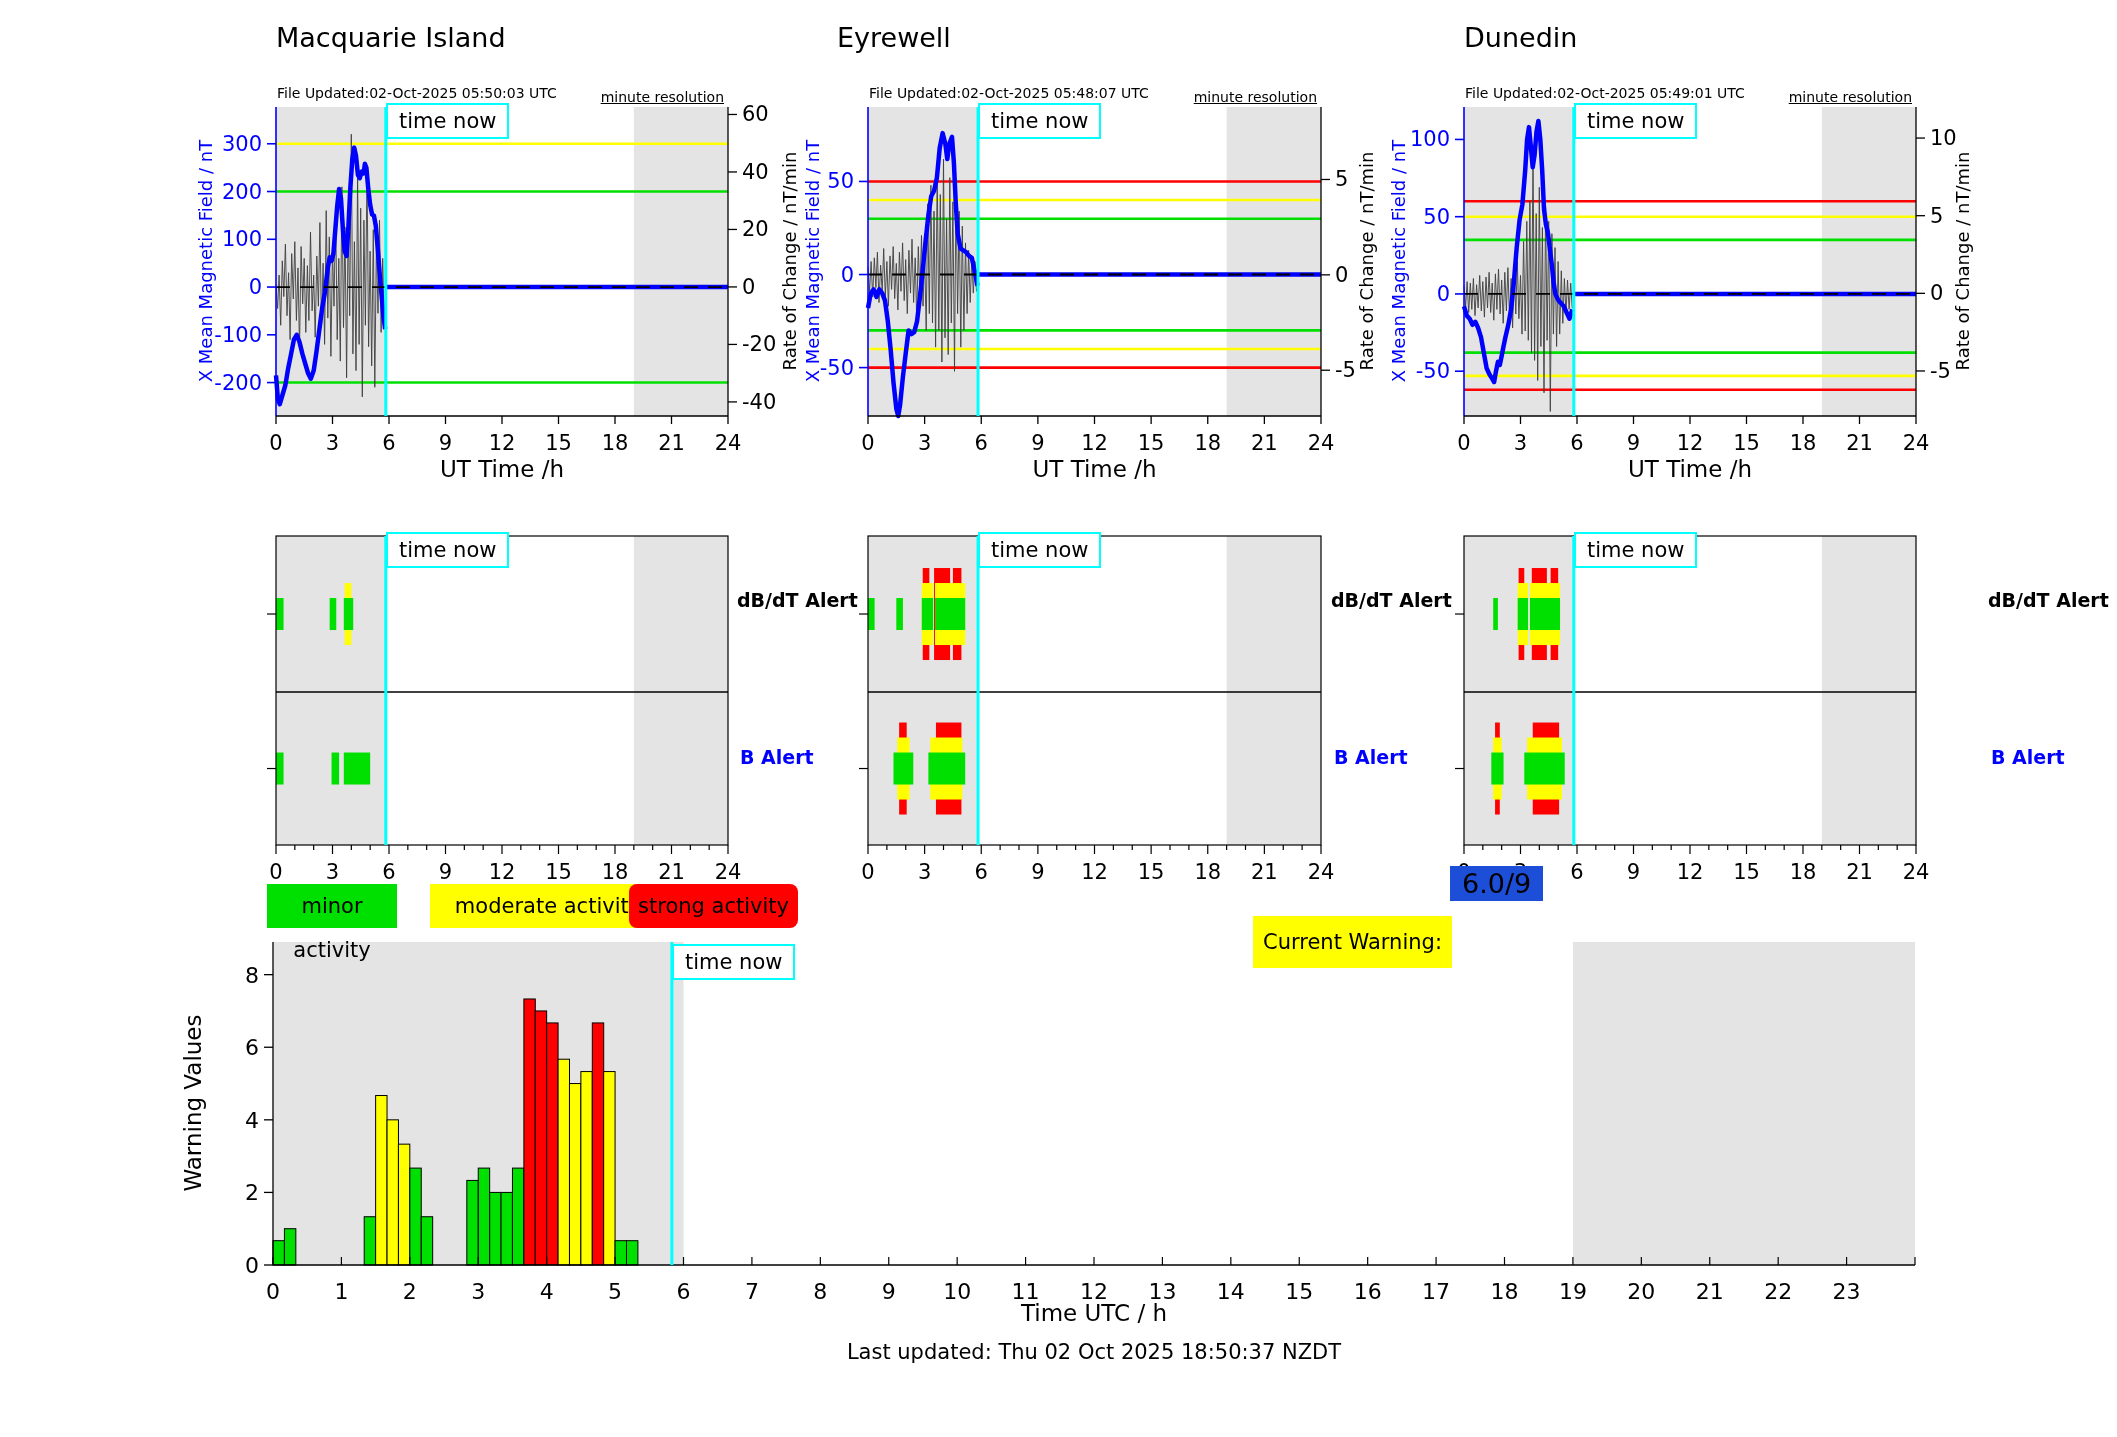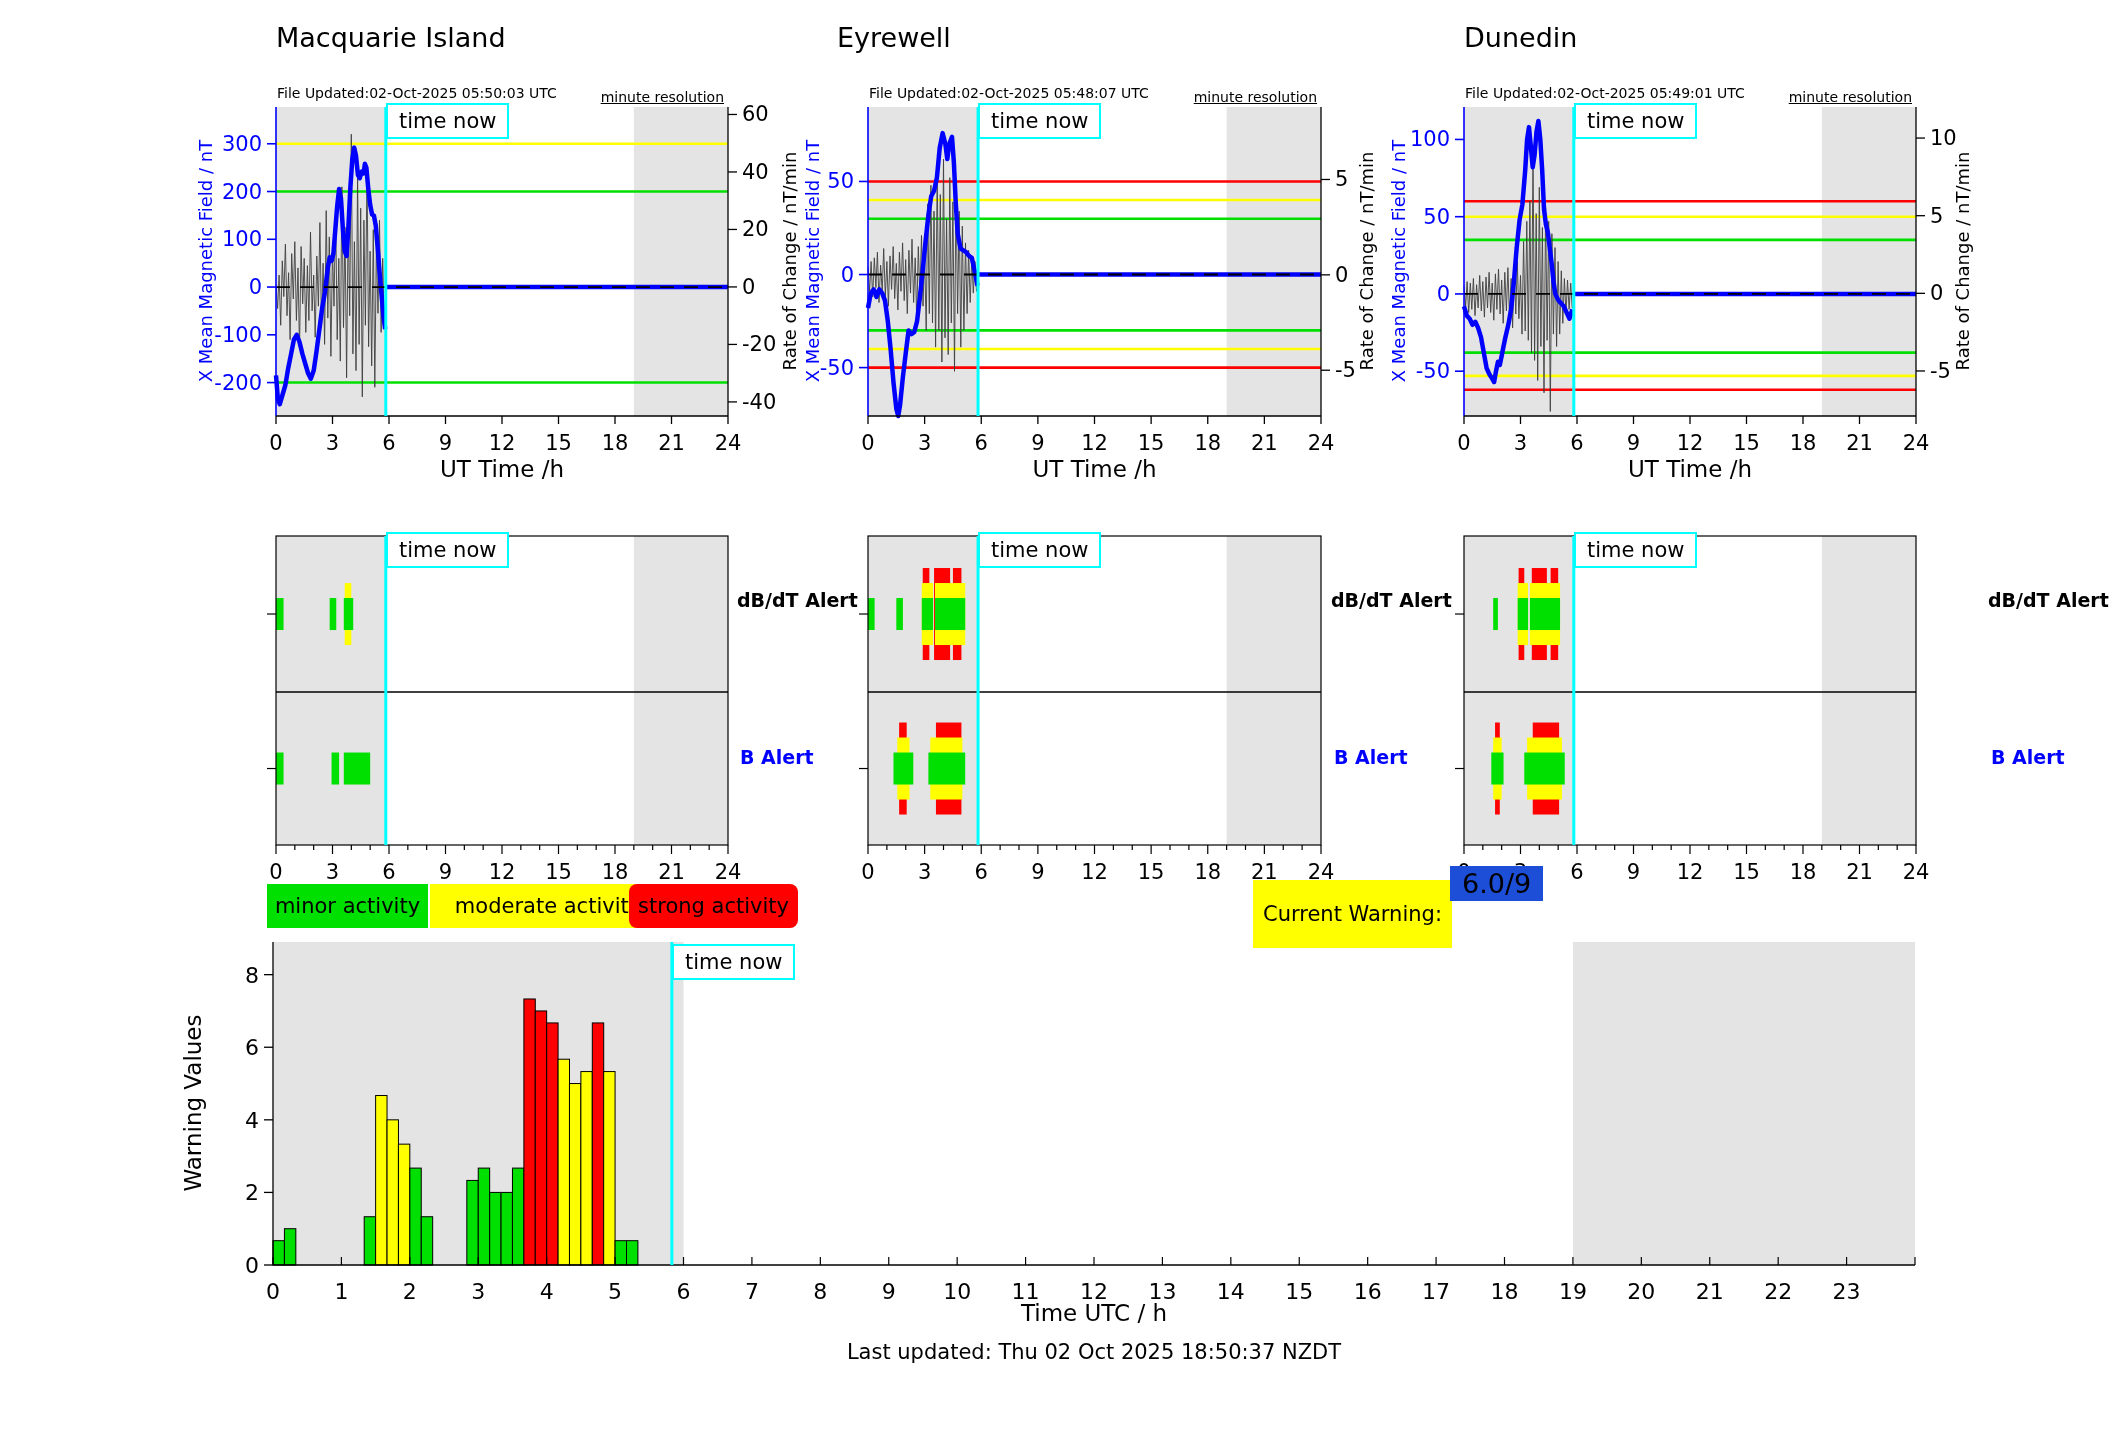--- a/index.html
+++ b/index.html
@@ -13,21 +13,21 @@
   .mr{font-size:14px;text-align:right;text-decoration:underline;}
   .rot{transform:translate(-50%,-50%) rotate(-90deg);white-space:nowrap;font-size:18px;}
   .blue{color:#0000ff;}
   .axlab{font-size:23px;text-align:center;}
   .tn{border:2px solid #00ffff;background:#fff;font-size:21px;padding:4px 11px;white-space:nowrap;}
   .alab{font-weight:bold;font-size:19px;white-space:nowrap;}
   .lg{font-size:21px;text-align:center;height:44px;line-height:44px;}
   .lg-green{background:#00e000;}
   .lg-yellow{background:#ffff00;padding-left:20px;}
   .lg-red{background:#ff0000;border-radius:8px;}
-  .cw-label{background:#ffff00;font-size:21px;padding:22px 10px;}
+  .cw-label{background:#ffff00;font-size:21px;padding:14px 10px;margin-top:36px;}
   .cw-value{background:#1d4ed8;font-size:27px;padding:2px 12px;}
   .footer{font-size:21px;text-align:center;}
 </style>
 </head>
 <body>
 
 <div class="stage">
 
   <svg id="cv" width="2117" height="1437">
       <g>
@@ -477,21 +477,21 @@
 
   <div class="abs tn" style="left:672px;top:944px">time now</div>
 
   <div class="abs alab" style="left:737px;top:589px">dB/dT Alert</div>
   <div class="abs alab blue" style="left:740px;top:746px">B Alert</div>
   <div class="abs alab" style="left:1331px;top:589px">dB/dT Alert</div>
   <div class="abs alab blue" style="left:1334px;top:746px">B Alert</div>
   <div class="abs alab" style="left:1988px;top:589px">dB/dT Alert</div>
   <div class="abs alab blue" style="left:1991px;top:746px">B Alert</div>
 
-  <div class="abs lg lg-green" style="left:267px;top:884px;width:161px">minor activity</div>
+  <div class="abs lg lg-green" style="left:267px;top:884px;width:130px">minor activity</div>
   <div class="abs lg lg-yellow" style="left:430px;top:884px;width:196px">moderate activity</div>
   <div class="abs lg lg-red" style="left:629px;top:884px;width:169px">strong activity</div>
 
   <div class="abs cw-label" style="left:1253px;top:880px">Current Warning:</div>
   <div class="abs cw-value" style="left:1450px;top:866px">6.0/9</div>
 
   <div class="abs rot" style="left:193px;top:1103px;font-size:23px">Warning Values</div>
   <div class="abs axlab" style="left:273px;top:1300px;width:1642px">Time UTC / h</div>
   <div class="abs footer" style="left:273px;top:1340px;width:1642px">Last updated: Thu 02 Oct 2025 18:50:37 NZDT</div>
 

